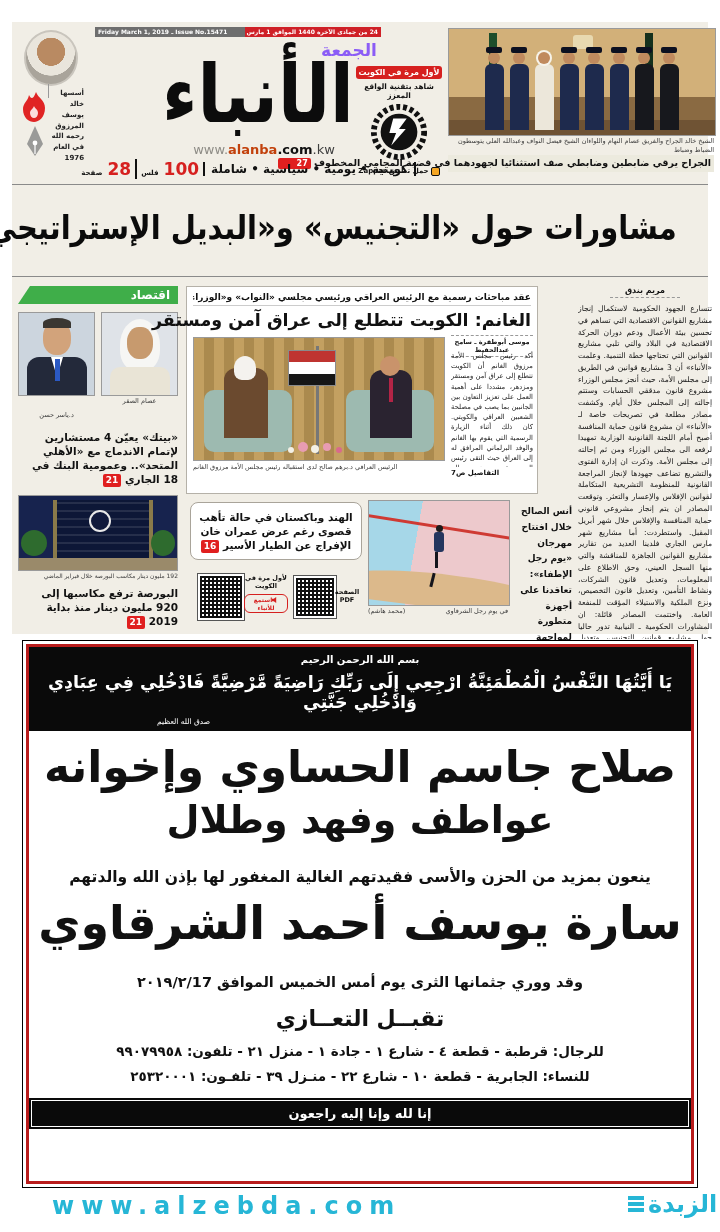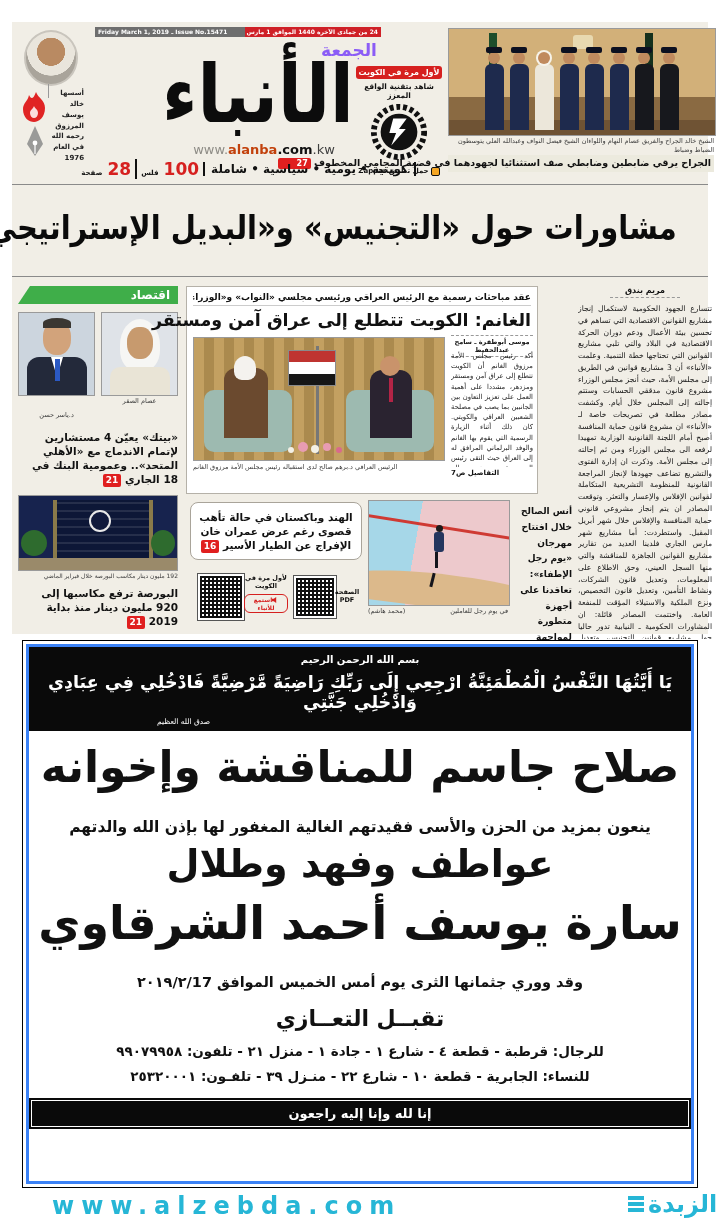--- a/index.html
+++ b/index.html
@@ -234,42 +234,42 @@
     <div class="abs" style="left:-20px;top:26px;width:200px;height:3px;background:#cf3a33;transform:rotate(9deg);"></div>
     <div class="abs" style="left:-30px;top:74px;width:220px;height:34px;background:#dcb98b;border-radius:50% 50% 0 0;transform:rotate(7deg);"></div>
     <div class="abs" style="left:62px;top:24px;width:16px;height:46px;">
       <div style="width:7px;height:7px;border-radius:50%;background:#1c1c1c;margin:0 auto;"></div>
       <div style="width:10px;height:20px;background:#24365e;margin:0 auto;border-radius:3px;"></div>
       <div style="width:3px;height:16px;background:#15151c;margin:0 4px;display:inline-block;"></div>
       <div style="width:3px;height:14px;background:#15151c;display:inline-block;transform:rotate(14deg);"></div>
     </div>
   </div>
   <div class="abs rtl cap" style="left:368px;top:607px;width:140px;font-size:6.5px;display:flex;justify-content:space-between;">
-    <span>في يوم رجل للعاملين</span>
+    <span>في يوم رجل الشرقاوي</span>
       <span>(محمد هاشم)</span>
   </div>
 
   <div class="abs rtl b story" style="left:514px;top:504px;width:58px;font-size:9px;text-align:right;line-height:1.75;">
     <span>أنس الصالح خلال افتتاح مهرجان «يوم رجل الإطفاء»: تعاقدنا على أجهزة متطورة لمواجهة فيضانات الأمطار</span>
     <span class="badge" style="font-size:8px;">02</span>
   </div>
 
   <div class="abs" style="left:22px;top:640px;width:676px;height:548px;background:#fff;border:1px solid #000;box-sizing:border-box;padding:3px;">
-    <div style="border:3px solid #3b82f6;height:100%;box-sizing:border-box;overflow:hidden;">
+    <div style="border:3px solid #b91c1c;height:100%;box-sizing:border-box;overflow:hidden;">
 
       <div class="obit-band rtl" style="padding:7px 10px 5px;">
         <div class="b" style="font-size:10px;">بسم الله الرحمن الرحيم</div>
         <div style="font-size:17.5px;margin-top:7px;font-weight:bold;letter-spacing:.5px;">يَا أَيَّتُهَا النَّفْسُ الْمُطْمَئِنَّةُ ارْجِعِي إِلَى رَبِّكِ رَاضِيَةً مَّرْضِيَّةً فَادْخُلِي فِي عِبَادِي وَادْخُلِي جَنَّتِي</div>
         <div style="font-size:7.5px;margin-top:5px;text-align:left;padding-left:118px;">صدق الله العظيم</div>
       </div>
 
-      <div class="rtl center nowrap" style="font-size:44px;font-weight:900;margin-top:10px;">صلاح جاسم للمناقشة وإخوانه</div>
+      <div class="rtl center nowrap" style="font-size:44px;font-weight:900;margin-top:10px;">صلاح جاسم الحساوي وإخوانه</div>
+      <div class="rtl center nowrap" style="font-size:38px;font-weight:900;margin-top:6px;">عواطف وفهد وطلال</div>
+
       <div class="rtl center b" style="font-size:15.5px;margin-top:26px;">ينعون بمزيد من الحزن والأسى فقيدتهم الغالية المغفور لها بإذن الله والدتهم</div>
-
-      <div class="rtl center nowrap" style="font-size:38px;font-weight:900;margin-top:6px;">عواطف وفهد وطلال</div>
 
       <div class="rtl center nowrap" style="font-size:46px;font-weight:900;margin-top:10px;">سارة يوسف أحمد الشرقاوي</div>
 
       <div class="rtl center b" style="font-size:14.5px;margin-top:24px;">وقد ووري جثمانها الثرى يوم أمس الخميس الموافق ٢٠١٩/٢/17</div>
 
       <div class="rtl center" style="font-size:22px;font-weight:900;margin-top:16px;">تقبــل التعــازي</div>
 
       <div class="rtl center b" style="font-size:13.5px;margin-top:12px;">للرجال: قرطبة - قطعة ٤ - شارع ١ - جادة ١ - منزل ٢١ - تلفون: ٩٩٠٧٩٩٥٨</div>
       <div class="rtl center b" style="font-size:13.5px;margin-top:9px;">للنساء: الجابرية - قطعة ١٠ - شارع ٢٢ - منـزل ٣٩ - تلفـون: ٢٥٣٢٠٠٠١</div>
 

